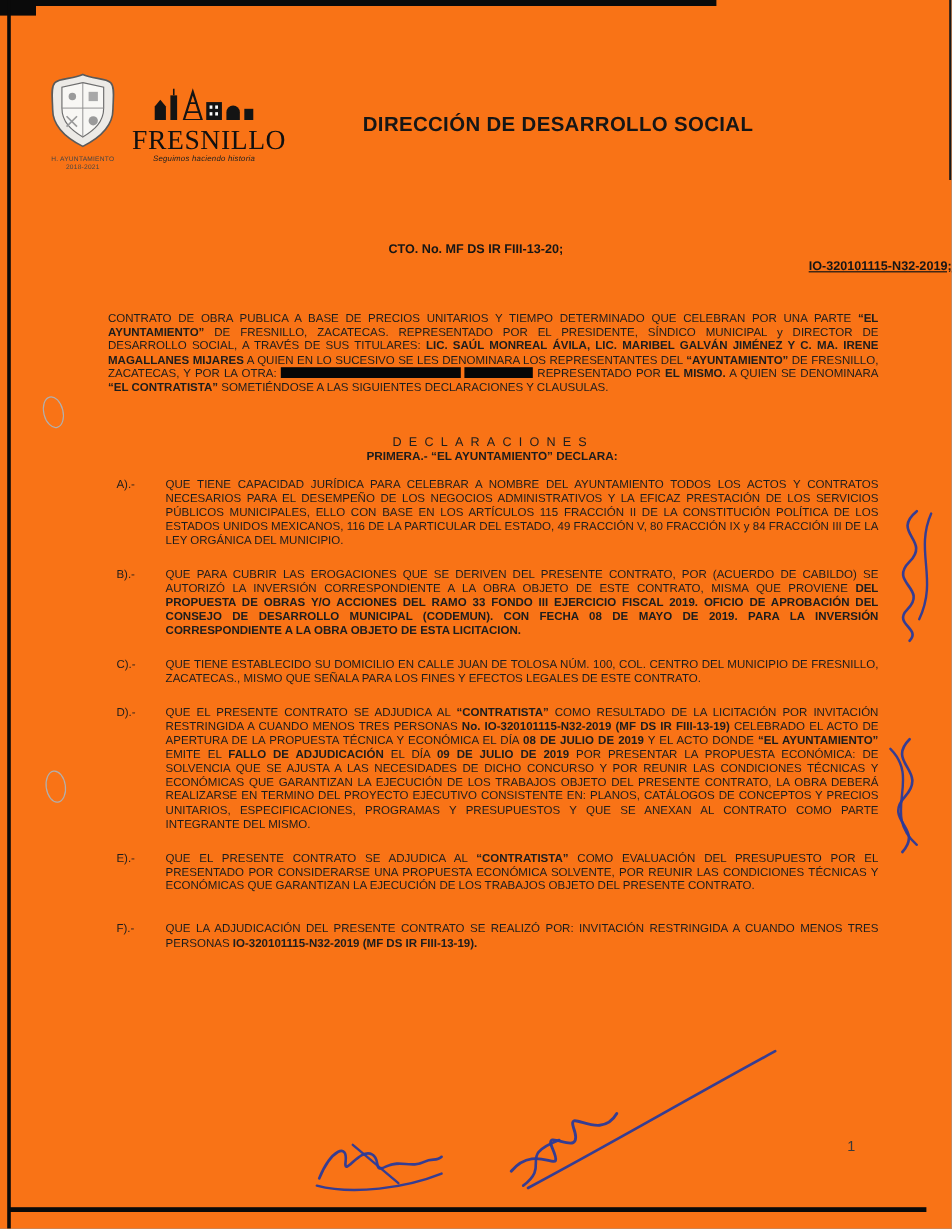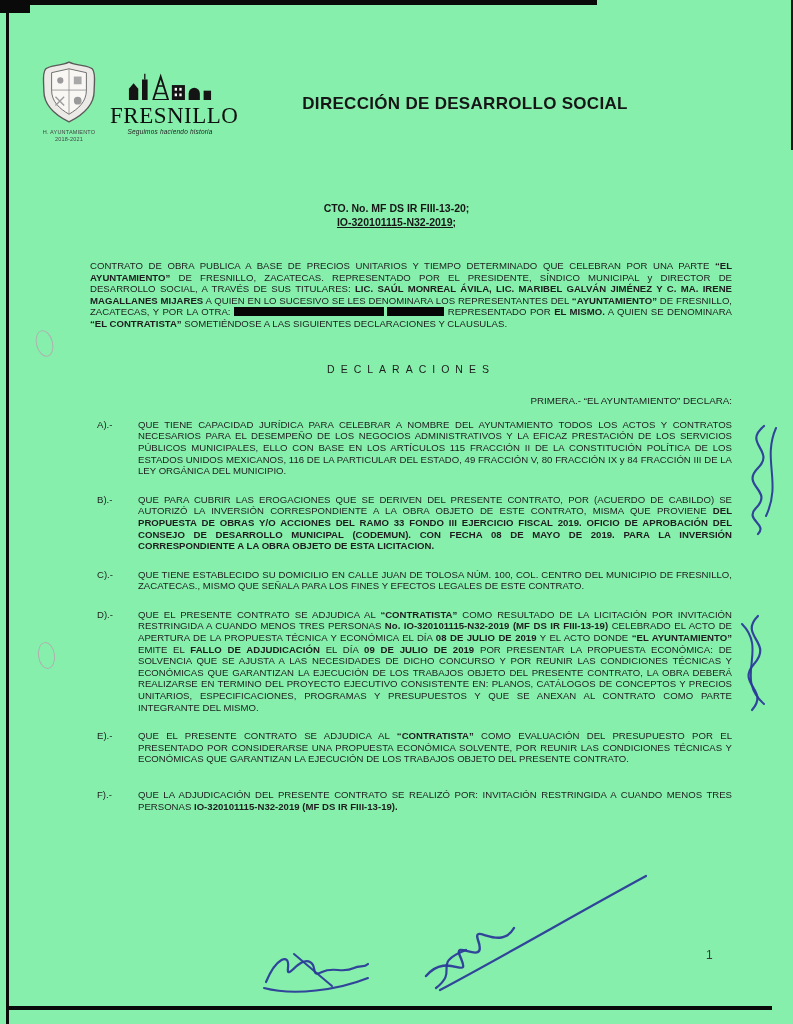--- a/index.html
+++ b/index.html
@@ -1,20 +1,20 @@
 <!DOCTYPE html>
 <html><head>
 <meta charset="utf-8">
 <style>
   * { margin:0; padding:0; box-sizing:border-box; }
   html,body { background:#9a9a9a; }
   body { font-family:"Liberation Sans", sans-serif; }
   .page {
     position:relative; width:793px; height:1024px; margin:0 auto;
-    background:#86efac; color:#1c1c1c; overflow:hidden;
+    background:#f97316; color:#1c1c1c; overflow:hidden;
   }
   
   .scan-top    { position:absolute; left:0; top:0; width:597px; height:5px; background:#0a0a0a; }
   .scan-corner { position:absolute; left:0; top:0; width:30px; height:13px; background:#0a0a0a; }
   .scan-left   { position:absolute; left:6px; top:0; width:3px; height:1024px; background:#0a0a0a; }
   .scan-bottom { position:absolute; left:8px; top:1006px; width:764px; height:4px; background:#0a0a0a; }
   .scan-right  { position:absolute; right:0; top:0; width:2px; height:150px; background:#1a1a1a; }
   .hole {
     position:absolute; border:1.6px solid #b0b0b0; border-radius:50%;
     width:17px; height:27px; background:transparent;
@@ -28,29 +28,29 @@
   .fres-logo { position:absolute; left:110px; top:72px; width:120px; text-align:center; }
   .fres-wordmark { font-family:"Liberation Serif", serif; font-size:23px; line-height:24px; letter-spacing:0.5px; color:#101010; }
   .fres-tagline { font-size:6.5px; font-style:italic; color:#222; letter-spacing:0.2px; margin-top:0; }
   .header-text { position:absolute; left:226px; top:94px; width:478px; text-align:center; }
   .header-line1 { font-size:19px; line-height:22px; font-weight:400; color:#232323; letter-spacing:0.2px; }
   .header-line2 { font-size:17px; line-height:20px; font-weight:700; color:#161616; letter-spacing:0.3px; margin-top:0; }
   .doc-title { position:absolute; left:0; top:163px; width:100%; text-align:center;
                font-size:11.5px; font-weight:700; letter-spacing:0.2px; color:#161616; }
   .cto-block { position:absolute; left:0; top:201px; width:100%; text-align:center;
                font-size:10.5px; font-weight:700; line-height:14px; color:#161616; }
-  .cto-line2 { text-decoration:underline; }
+  .cto-line2 { text-decoration:underline;text-align:right; }
 
   
   .content { position:absolute; left:90px; top:260px; width:642px;
              font-size:9.6px; line-height:11.6px; text-align:justify; color:#1d1d1d; }
   .b { font-weight:700; }
   .redact { display:inline-block; height:9px; background:#060606; vertical-align:-1px; }
   .section-title { margin-top:34px; text-align:center; font-weight:400; font-size:10.5px; letter-spacing:6px; }
-  .primera { margin-top:20px; font-weight:400; font-size:9.8px; text-align:right; margin-left:-2px; }
+  .primera { margin-top:0; font-weight:700; font-size:9.8px; text-align:center; margin-left:-2px; }
   .decl-list { margin-top:12px; }
   .decl-item { display:flex; margin-bottom:17px; }
   .decl-item.gap-lg { margin-top:24px; }
   .decl-label { flex:0 0 48px; padding-left:7px; }
   .decl-text { flex:1; text-align:justify; }
 
   .page-number { position:absolute; left:706px; top:948px; font-size:12px; color:#3a3a3a; }
 
   
   .ink { position:absolute; }

